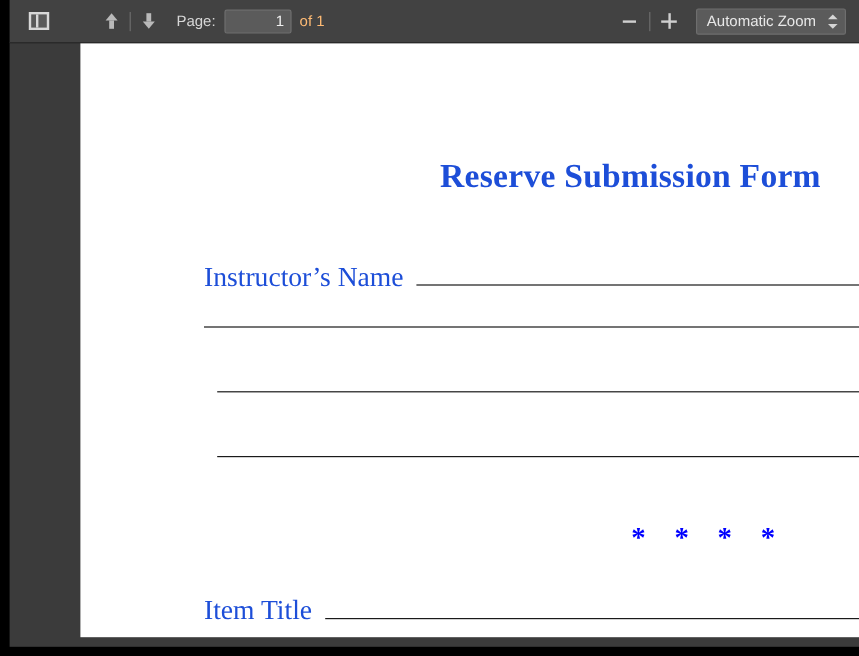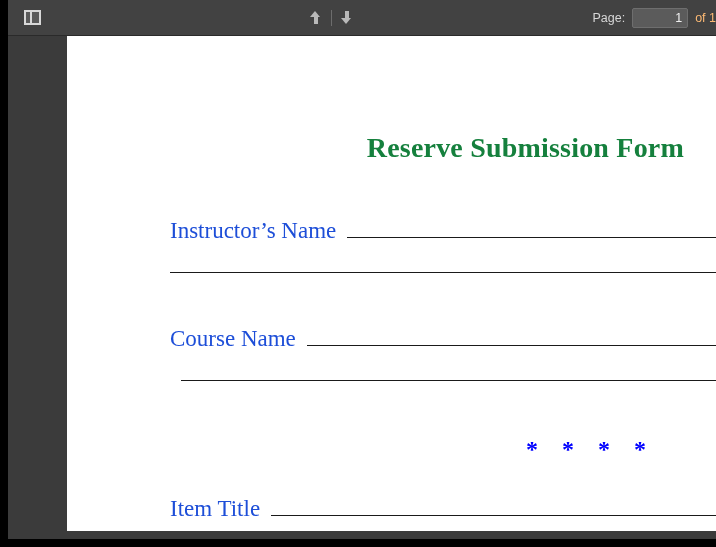--- a/index.html
+++ b/index.html
@@ -258,21 +258,21 @@
     overflow: hidden;
   }
 
   
   #doc-title {
     position: absolute;
     left: 0;
     top: 96px;
     width: 617px;
     text-align: right;
-    color: #15803d;
+    color: #1d4ed8;
     font-family: "Liberation Serif", serif;
     font-weight: bold;
     font-size: 28px;
     letter-spacing: 0.2px;
     white-space: nowrap;
   }
 
   .form-row {
     position: absolute;
     left: 103px;
@@ -336,40 +336,52 @@
         <span class="arrow-down"></span>
       </button>
     </div>
 
     <div id="page-group">
       <span id="page-label">Page:</span>
       <input id="page-input" type="text" value="1" style="">
       <span id="page-total">of 1</span>
     </div>
 
+    <div id="zoom-group">
+      <button class="tb-btn zoom-btn">
+        <span class="minus-glyph"></span>
+      </button>
+      <span class="tb-sep"></span>
+      <button class="tb-btn zoom-btn">
+        <span class="plus-glyph"></span>
+      </button>
+      <div id="zoom-select">
+        <span id="zoom-value">Automatic Zoom</span>
+        <span class="spin-glyph"></span>
+      </div>
+    </div>
 
   </div>
 
   <div id="viewer-area">
 
     <div id="page-canvas">
 
       <div id="doc-title">Reserve Submission Form</div>
 
       <div class="form-row" id="row-instructor">
         <span class="form-label">Instructor’s Name</span>
         <span class="rule gap-wide"></span>
       </div>
 
       <div class="form-row" id="row-contact">
         <span class="rule gap-none"></span>
       </div>
 
       <div class="form-row" id="row-coursename">
-        <span class="form-label">Course Name</span>
         <span class="rule gap-wide"></span>
       </div>
 
       <div class="form-row" id="row-coursenum">
         <span class="rule gap-wide"></span>
       </div>
 
       <div id="asterisks">* * * *</div>
 
       <div class="form-row" id="row-itemtitle">

